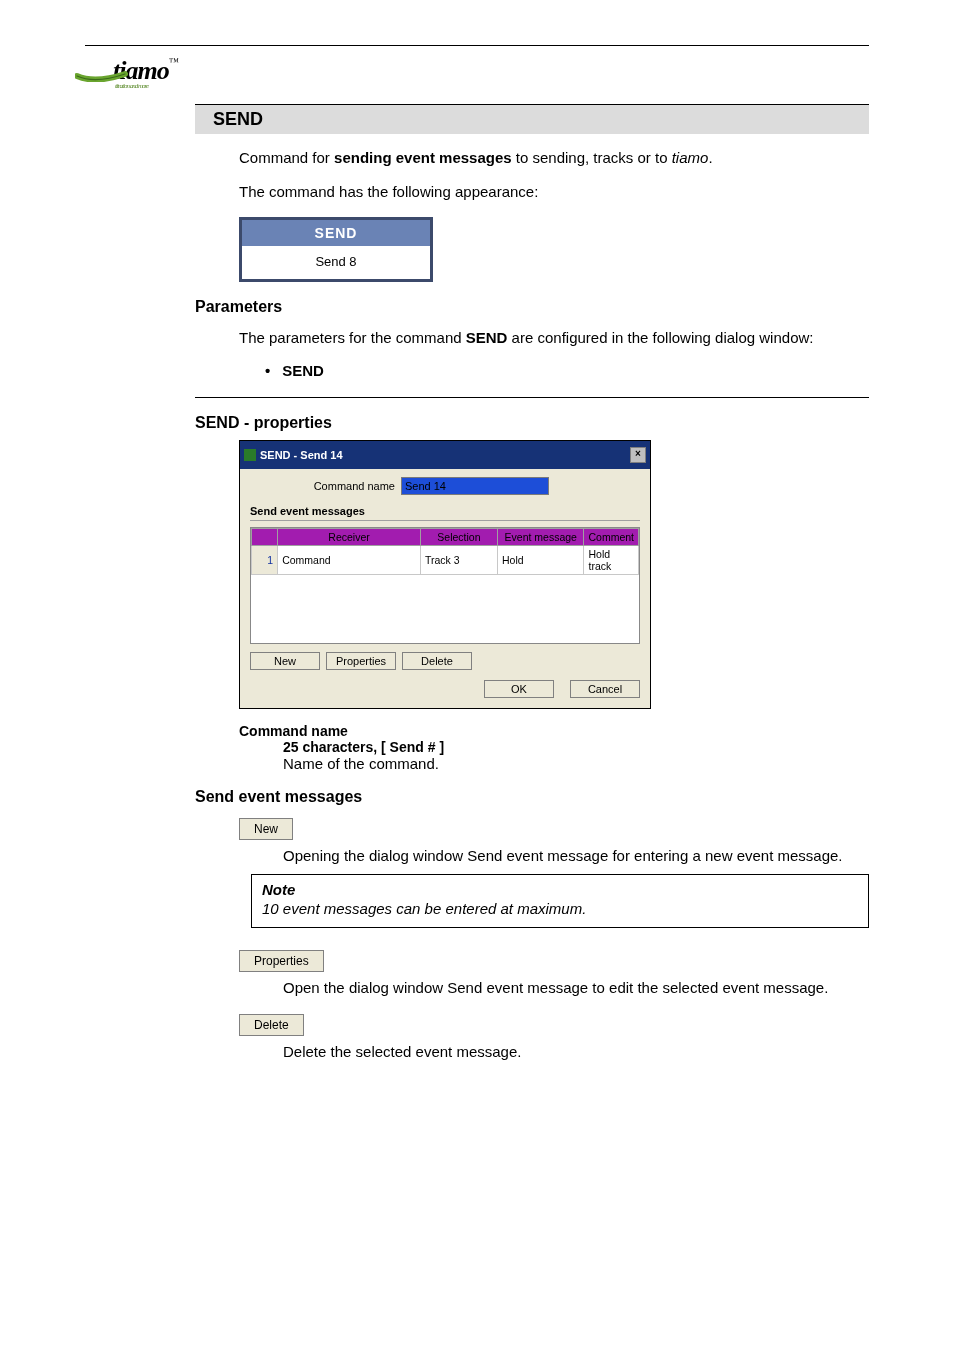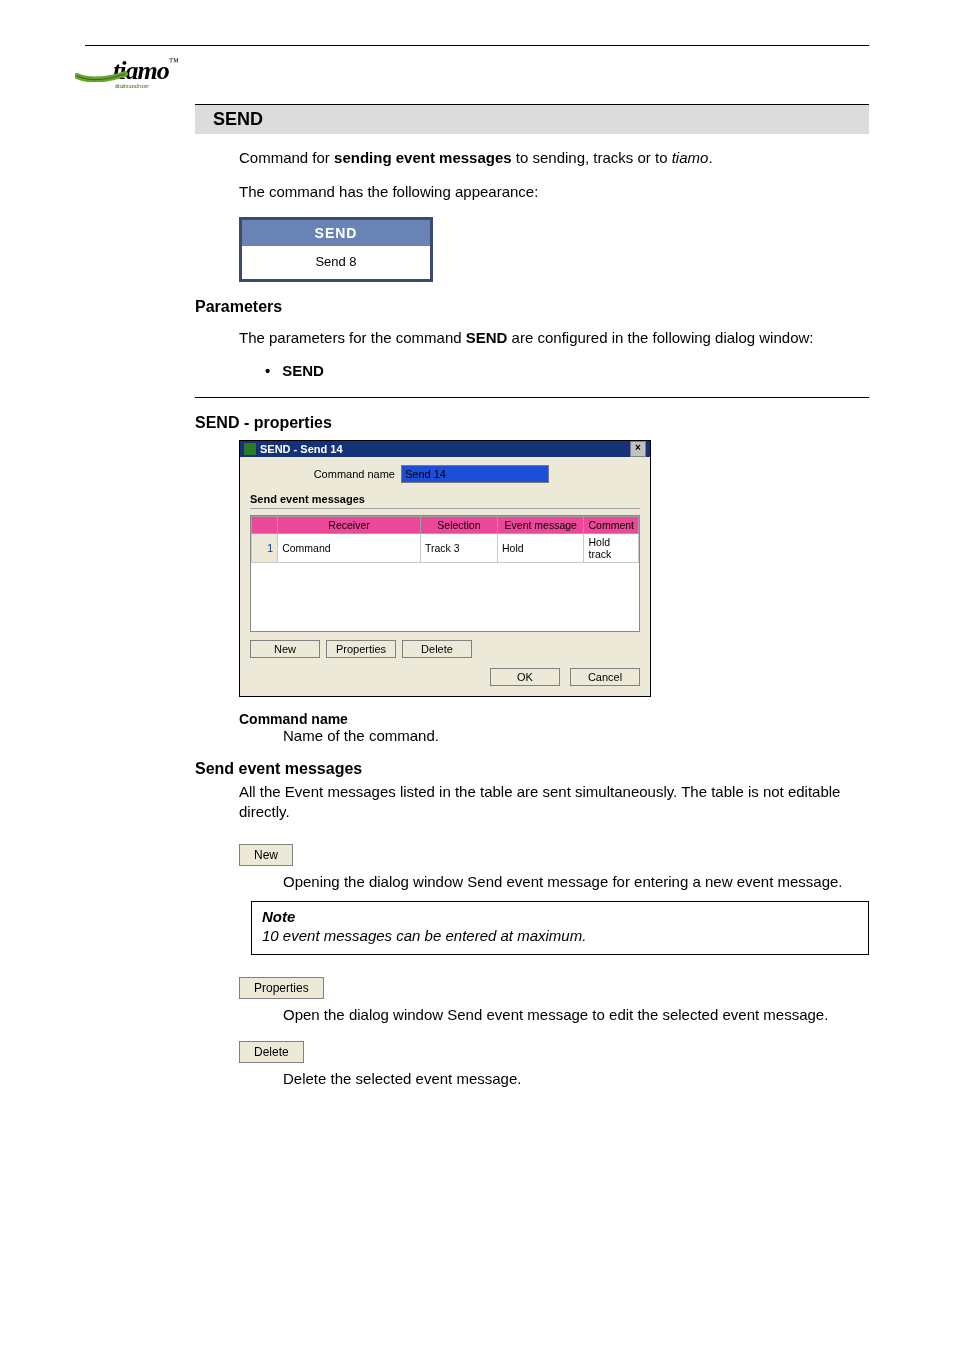--- a/index.html
+++ b/index.html
@@ -106,21 +106,21 @@
     width:410px;
     border:1px solid #000;
     font-family: Tahoma, sans-serif;
     font-size:11px;
     background:#ece9d8;
   }
   .dialog .titlebar {
     background:#163276;
     color:#fff;
     font-weight:bold;
-    padding:0 4px;
+    padding:6px 4px;
     display:flex;
     align-items:center;
     justify-content:space-between;
   }
   .dialog .titlebar .ticon {
     display:inline-flex;
     align-items:center;
     gap:4px;
   }
   .dialog .ticon-sq {
@@ -158,21 +158,21 @@
   }
   .dialog .grouplbl { font-weight:bold; margin-bottom:3px;}
   .dialog .grline { border-top:1px solid #a0a0a0; margin-bottom:6px;}
   .dialog table {
     width:100%;
     border-collapse:collapse;
     background:#fff;
     font-size:10.5px;
   }
   .dialog table th {
-    background:#ec4899;
+    background:#a21caf;
     border:1px solid #a0a0a0;
     font-weight:normal;
     padding:2px 4px;
     text-align:center;
   }
   .dialog table td {
     border:1px solid #c8c8c8;
     padding:2px 4px;
     text-align:left;
     height:14px;
@@ -190,21 +190,21 @@
     background:#ece9d8;
     font-size:11px;
     padding:2px 0;
     width:68px;
     text-align:center;
     font-family: Tahoma, sans-serif;
   }
   .dialog .okrow {
     display:flex;
     justify-content:flex-end;
-    gap:10px;
+    gap:16px;
     margin-top:10px;
   }
 
   .def-block { margin:6px 0 6px 44px; font-size:15px;}
   .def-term { font-weight:bold; font-size:14px;}
   .def-sub { font-weight:bold; font-size:14px; margin-left:44px;}
   .def-body { font-size:15px; margin-left:44px;}
 
   .winbtn-inline {
     display:inline-block;
@@ -325,25 +325,25 @@
         </div>
         <div class="okrow">
           <div class="btn">OK</div>
           <div class="btn">Cancel</div>
         </div>
       </div>
     </div>
 
     <div class="def-block">
       <div class="def-term">Command name</div>
+      <div class="def-sub">25 characters, [ Send # ]</div>
       <div class="def-body">Name of the command.</div>
     </div>
 
     <div class="h3">Send event messages</div>
-    <p class="body-text" style="margin-top:4px;">All the Event messages listed in the table are sent simultaneously. The table is not editable directly.</p>
 
     <div class="winbtn-inline">New</div>
     <div class="btn-desc">Opening the dialog window Send event message for entering a new event message.</div>
 
     <div class="notebox">
       <div class="nh">Note</div>
       <div class="nb">10 event messages can be entered at maximum.</div>
     </div>
 
     <div class="winbtn-inline">Properties</div>

